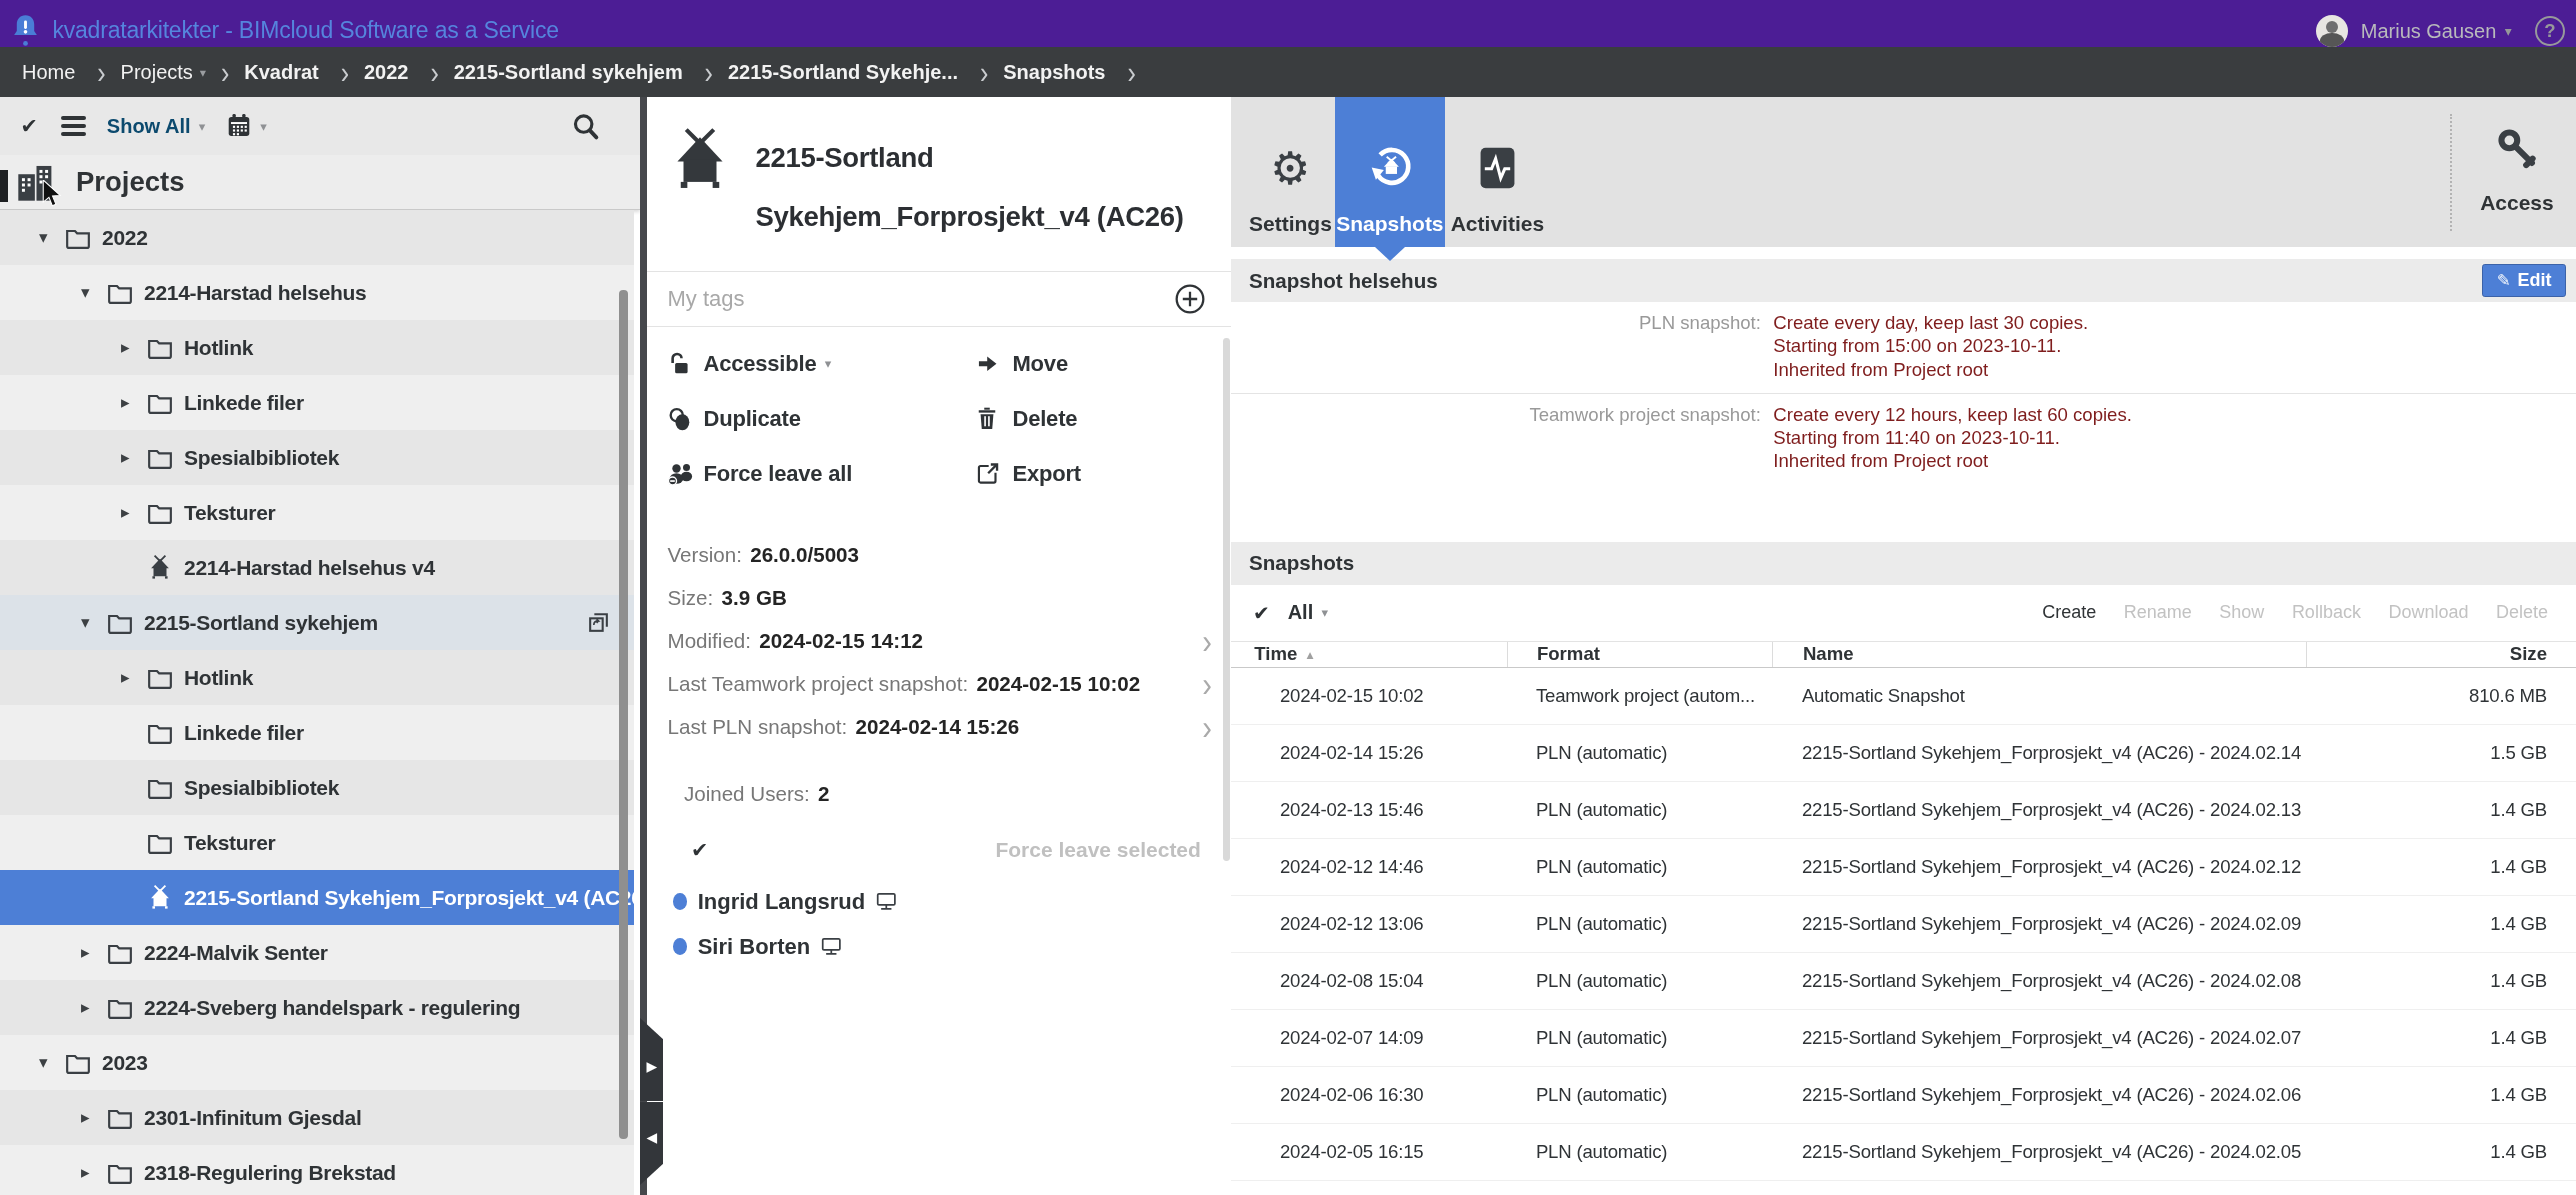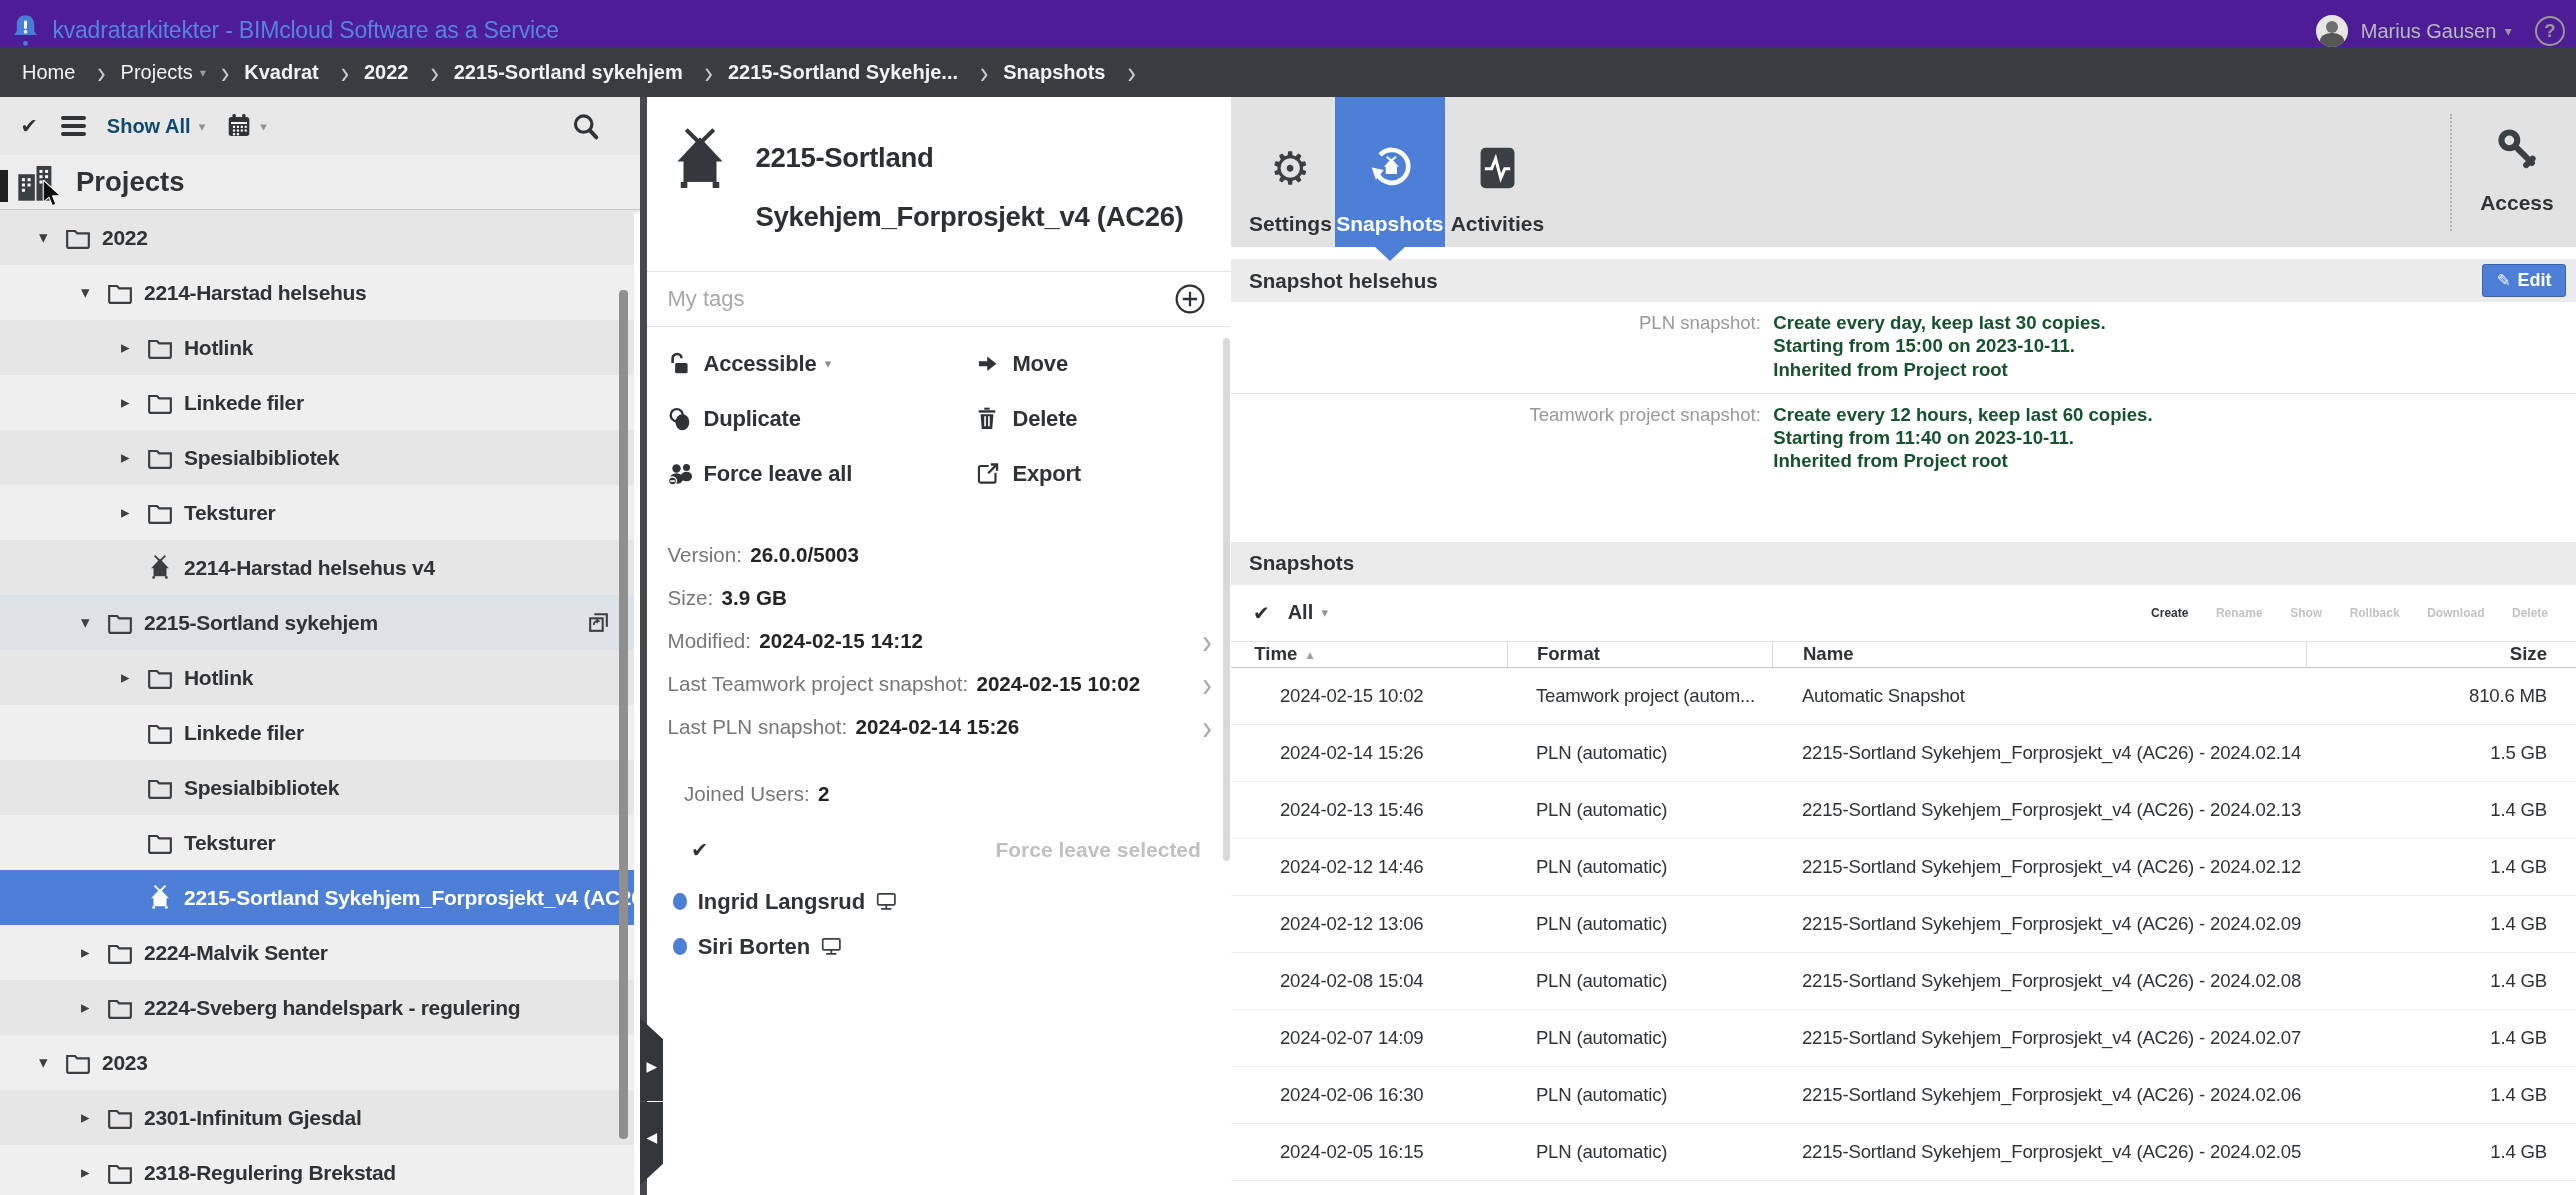--- a/index.html
+++ b/index.html
@@ -110,28 +110,28 @@
   .tab.w-access{width:110px;margin-left:9.6px;margin-right:4.1px}
 
   .sec-head{margin-top:12.4px;height:43px;background:#ebebeb;display:flex;align-items:center;padding:0 9.6px 0 18px}
   .sec-title{font-size:20.6px;font-weight:700;color:#2f3336}
   .edit-btn{margin-left:auto;height:33px;padding:0 13.8px;background:#4d7fd6;border:1.4px solid #3b62a8;border-radius:2.8px;color:#fff;font-size:18px;font-weight:700;display:flex;align-items:center}
   .edit-btn .pencil{margin-right:6.9px;font-size:16.5px}
 
   .sched-row{display:flex;padding:8.3px 0 12.4px}
   .sched-row:first-of-type{border-bottom:0.7px solid #e4e4e4}
   .sched-label{width:530px;flex:none;text-align:right;font-size:18.6px;color:#999;line-height:23.4px;padding-top:0.7px}
-  .sched-vals{margin-left:12.4px;font-size:18.6px;font-weight:700;color:#14532d;line-height:23.4px}
+  .sched-vals{margin-left:12.4px;font-size:18.6px;font-weight:400;color:#7f1d1d;line-height:23.4px}
   .sched-gap{height:44px}
 
   .snap-toolbar{height:56px;display:flex;align-items:center;padding:0 28px 0 22px}
   .snap-check{font-size:20px;color:#2f3336}
   .snap-filter{margin-left:18px;font-size:20px;font-weight:700;color:#2f3336}
   .btn-group{margin-left:auto;display:flex;gap:27.5px}
-  .tbtn{font-size:12px;font-weight:700}
+  .tbtn{font-size:18px;font-weight:400}
   .tbtn.on{color:#2f3336}
   .tbtn.off{color:#c2c2c2}
 
   .thead{display:grid;grid-template-columns:276px 265px 534px 1fr;height:27.5px;align-items:center;border-top:0.7px solid #e3e3e3;border-bottom:1.4px solid #c9c9c9;font-size:18.6px;font-weight:700;color:#2f3336}
   .thead .hc{height:100%;display:flex;align-items:center}
   .hc.c-time{padding-left:23.4px}
   .hc.c-format{padding-left:29px;border-left:1.4px solid #dcdcdc}
   .hc.c-name{padding-left:30px;border-left:1.4px solid #dcdcdc}
   .hc.c-size{justify-content:flex-end;padding-right:29px;border-left:1.4px solid #dcdcdc}
   .snaprow{display:grid;grid-template-columns:276px 265px 534px 1fr;height:57px;align-items:center;border-bottom:1.4px solid #efefef;font-size:18.6px;color:#2f3336;letter-spacing:-0.2px}

